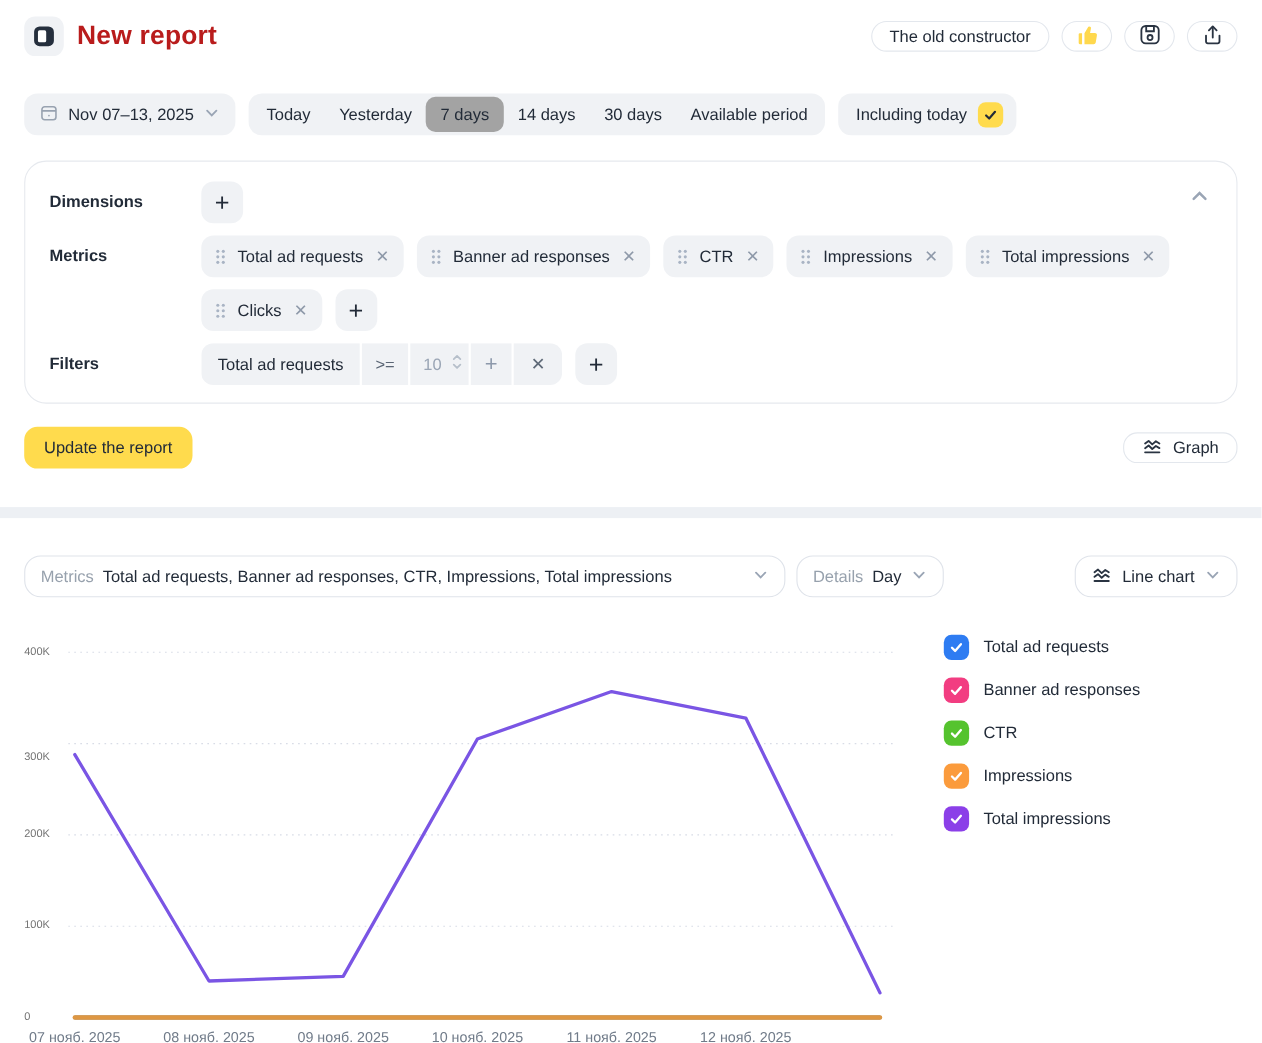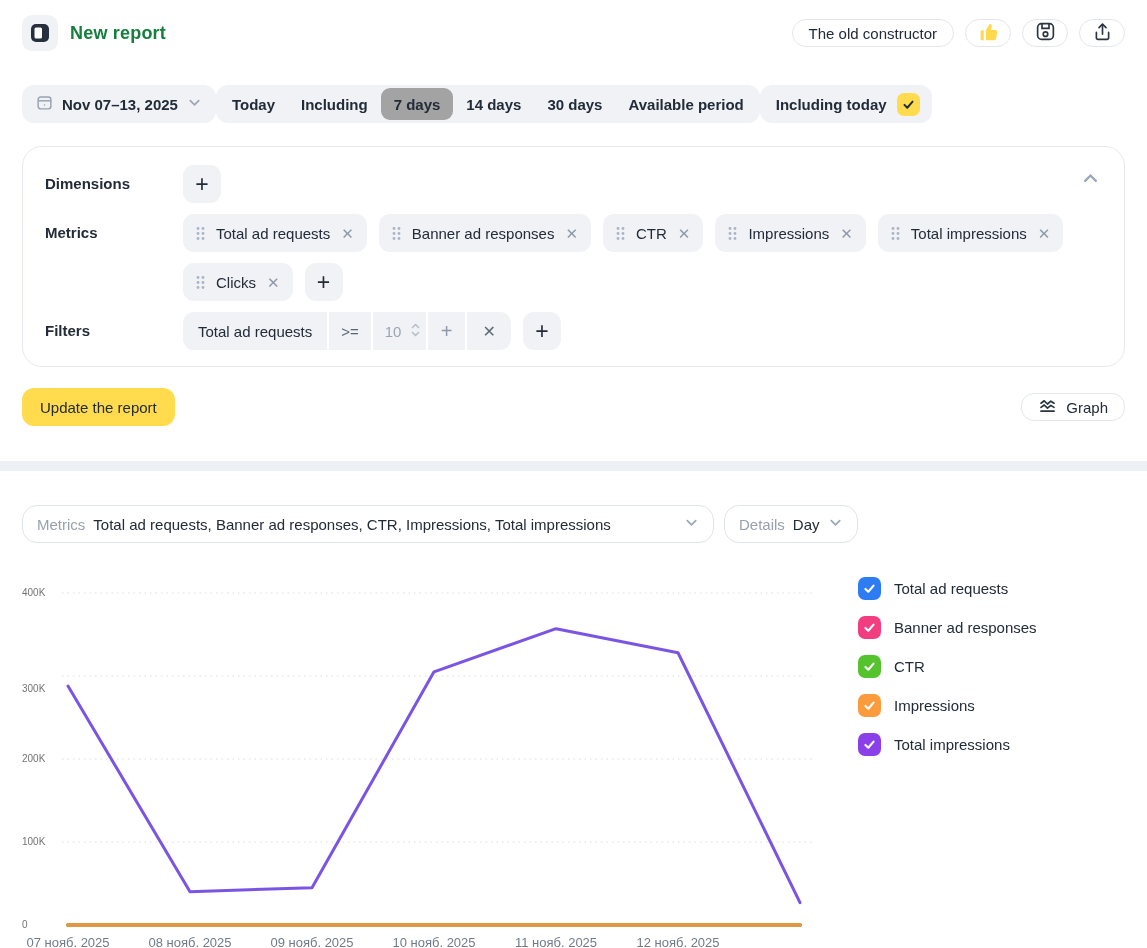--- a/index.html
+++ b/index.html
@@ -9,29 +9,29 @@
     color:#222b38;
     -webkit-font-smoothing:antialiased;
   }
   .page { width:1147px; min-height:948px; padding:15px 22px 10px; position:relative; }
 
   
   .hdr { display:flex; align-items:center; justify-content:space-between; }
   .hdr-left { display:flex; align-items:center; gap:12px; }
   .app-badge { width:36px; height:36px; border-radius:10px; background:#f0f2f5;
     display:flex; align-items:center; justify-content:center; }
-  h1 { font-size:18px; font-weight:bold; letter-spacing:.2px; color:#15803d; }
+  h1 { font-size:24px; font-weight:bold; letter-spacing:.2px; color:#b91c1c; }
   .hdr-right { display:flex; align-items:center; gap:11px; }
   .btn-outline { height:28px; border:1px solid #e3e7ed; border-radius:14px; background:#fff;
     display:flex; align-items:center; justify-content:center; padding:0 16px;
     font-size:15px; color:#222b38; cursor:pointer; }
   .btn-icon { width:46px; padding:0; }
 
   
-  .period-row { display:flex; align-items:center; margin-top:34px;font-weight:bold; }
+  .period-row { display:flex; align-items:center; gap:12px; margin-top:34px; }
   .pill { height:38px; background:#f0f2f5; border-radius:12px; display:flex;
     align-items:center; font-size:15px; }
   .date-pill { padding:0 14px; gap:9px; cursor:pointer; }
   .seg { padding:10px 3px; }
   .seg-item { padding:0 13px; height:32px; display:flex; align-items:center;
     border-radius:9px; cursor:pointer; white-space:nowrap; }
   .seg-item.on { background:#a3a3a3; }
   .incl-pill { padding:0 12px 0 16px; gap:10px; cursor:pointer; }
   .ycheck { width:23px; height:23px; border-radius:7px; background:var(--yellow,#ffdb4d);
     display:flex; align-items:center; justify-content:center; }
@@ -154,21 +154,21 @@
       <span>Nov 07–13, 2025</span>
       <span>
         <svg width="15" height="15" viewBox="0 0 16 16" fill="none" stroke="#9aa5b5" stroke-width="1.8" stroke-linecap="round">
             <path d="M3.5 6l4.5 4.5L12.5 6"></path>
           </svg>
       </span>
     </div>
 
     <div class="pill seg">
       <span class="seg-item">Today</span>
-      <span class="seg-item">Including</span>
+      <span class="seg-item">Yesterday</span>
       <span class="seg-item on">7 days</span>
       <span class="seg-item">14 days</span>
       <span class="seg-item">30 days</span>
       <span class="seg-item">Available period</span>
     </div>
 
     <div class="pill incl-pill">
       <span>Including today</span>
       <span class="ycheck">
         <svg width="13" height="13" viewBox="0 0 16 16" fill="none" stroke="#222b38" stroke-width="2.4" stroke-linecap="round" stroke-linejoin="round">
@@ -326,20 +326,33 @@
     <div class="select sel-metrics">
       <span class="slabel">Metrics</span>
       <span>Total ad requests, Banner ad responses, CTR, Impressions, Total impressions</span>
       <span style="margin-left:auto"><svg width="15" height="15" viewBox="0 0 16 16" fill="none" stroke="#9aa5b5" stroke-width="1.8" stroke-linecap="round">
             <path d="M3.5 6l4.5 4.5L12.5 6"></path>
           </svg></span>
     </div>
     <div class="select sel-details">
       <span class="slabel">Details</span>
       <span>Day</span>
+      <span><svg width="15" height="15" viewBox="0 0 16 16" fill="none" stroke="#9aa5b5" stroke-width="1.8" stroke-linecap="round">
+            <path d="M3.5 6l4.5 4.5L12.5 6"></path>
+          </svg></span>
+    </div>
+    <div class="select sel-type">
+      <span>
+        <svg width="19" height="19" viewBox="0 0 19 19" fill="none" stroke="#2a3442" stroke-width="1.7" stroke-linecap="round" stroke-linejoin="round">
+            <path d="M3 7.2 6.2 4.8 9.5 8 12.8 5.2 16 7.2"></path>
+            <path d="M3 11.4 6.2 9 9.5 12.2 12.8 9.4 16 11.4"></path>
+            <path d="M3 15.2h13"></path>
+          </svg>
+      </span>
+      <span>Line chart</span>
       <span><svg width="15" height="15" viewBox="0 0 16 16" fill="none" stroke="#9aa5b5" stroke-width="1.8" stroke-linecap="round">
             <path d="M3.5 6l4.5 4.5L12.5 6"></path>
           </svg></span>
     </div>
   </div>
 
   <div class="chart-wrap">
     <div class="plot">
       <span class="y-tick" style="top: 15px;">400K</span>
       <span class="y-tick" style="top: 111px;">300K</span>

